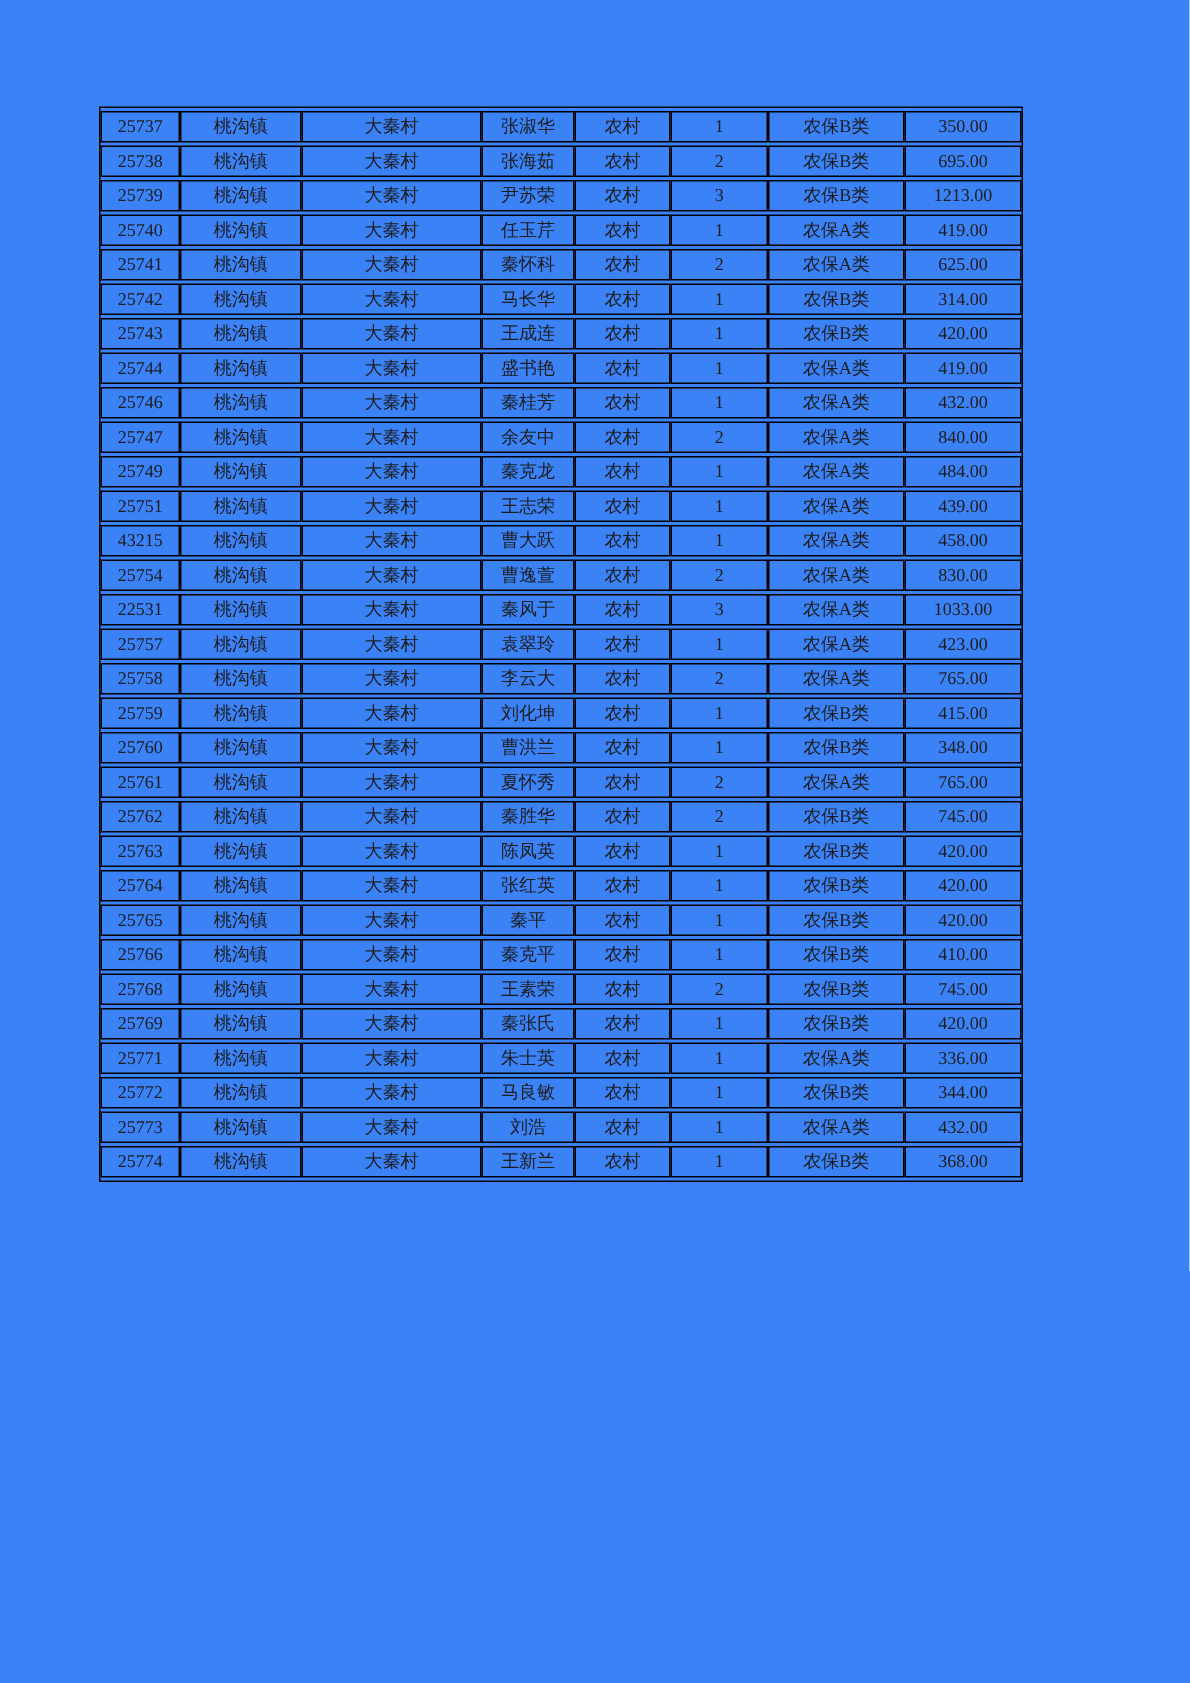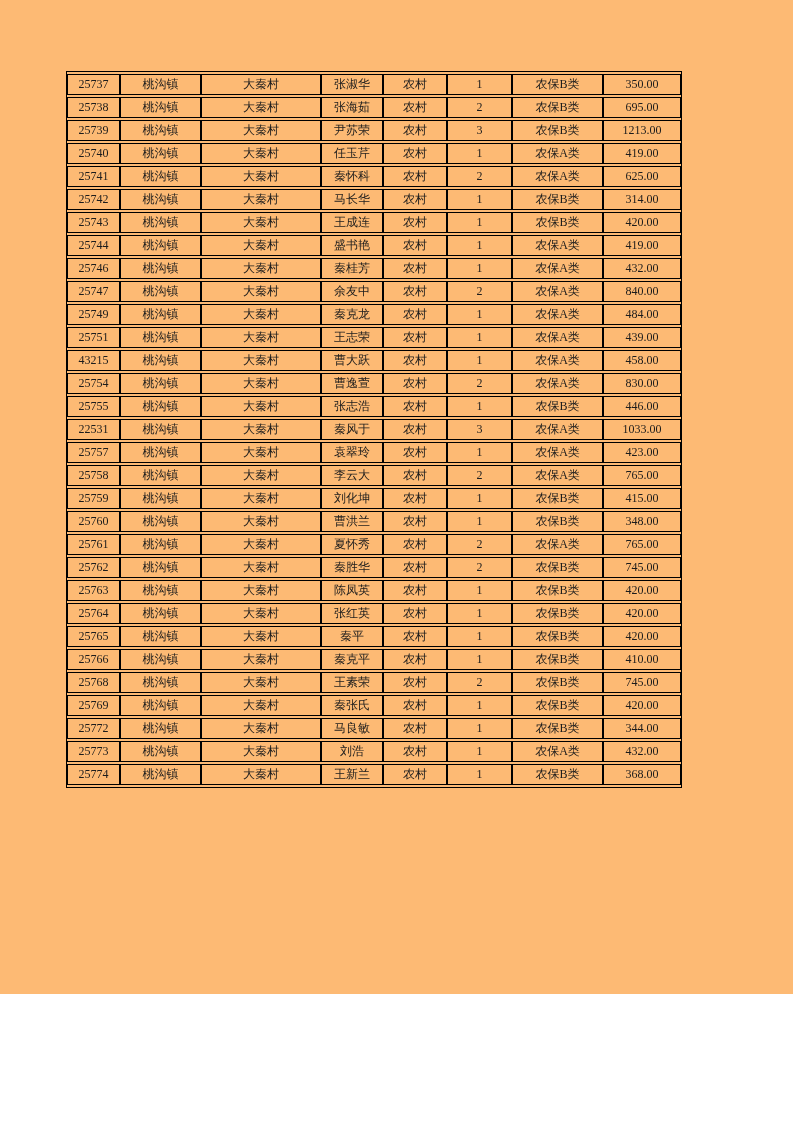--- a/index.html
+++ b/index.html
@@ -3,22 +3,22 @@
 <meta charset="utf-8">
 <style>
   html, body {
     margin: 0;
     padding: 0;
     background: #ffffff;
   }
   .page {
     position: relative;
     width: 793px;
-    height: 994px;
-    background: #fdba74;
+    height: 1122px;
+    background: #3b82f6;
     overflow: hidden;
     font-family: "Liberation Serif", "DejaVu Serif", serif;
   }
   table.data-table {
     position: absolute;
     left: 66px;
     top: 71px;
     border-collapse: separate;
     border-spacing: 0 2px;
     table-layout: fixed;
@@ -195,30 +195,20 @@
           <td>25754</td>
           <td>桃沟镇</td>
           <td>大秦村</td>
           <td>曹逸萱</td>
           <td>农村</td>
           <td>2</td>
           <td>农保A类</td>
           <td>830.00</td>
         </tr>
         <tr>
-          <td>25755</td>
-          <td>桃沟镇</td>
-          <td>大秦村</td>
-          <td>张志浩</td>
-          <td>农村</td>
-          <td>1</td>
-          <td>农保B类</td>
-          <td>446.00</td>
-        </tr>
-        <tr>
           <td>22531</td>
           <td>桃沟镇</td>
           <td>大秦村</td>
           <td>秦风于</td>
           <td>农村</td>
           <td>3</td>
           <td>农保A类</td>
           <td>1033.00</td>
         </tr>
         <tr>
@@ -333,20 +323,30 @@
         </tr>
         <tr>
           <td>25769</td>
           <td>桃沟镇</td>
           <td>大秦村</td>
           <td>秦张氏</td>
           <td>农村</td>
           <td>1</td>
           <td>农保B类</td>
           <td>420.00</td>
+        </tr>
+        <tr>
+          <td>25771</td>
+          <td>桃沟镇</td>
+          <td>大秦村</td>
+          <td>朱士英</td>
+          <td>农村</td>
+          <td>1</td>
+          <td>农保A类</td>
+          <td>336.00</td>
         </tr>
         <tr>
           <td>25772</td>
           <td>桃沟镇</td>
           <td>大秦村</td>
           <td>马良敏</td>
           <td>农村</td>
           <td>1</td>
           <td>农保B类</td>
           <td>344.00</td>

